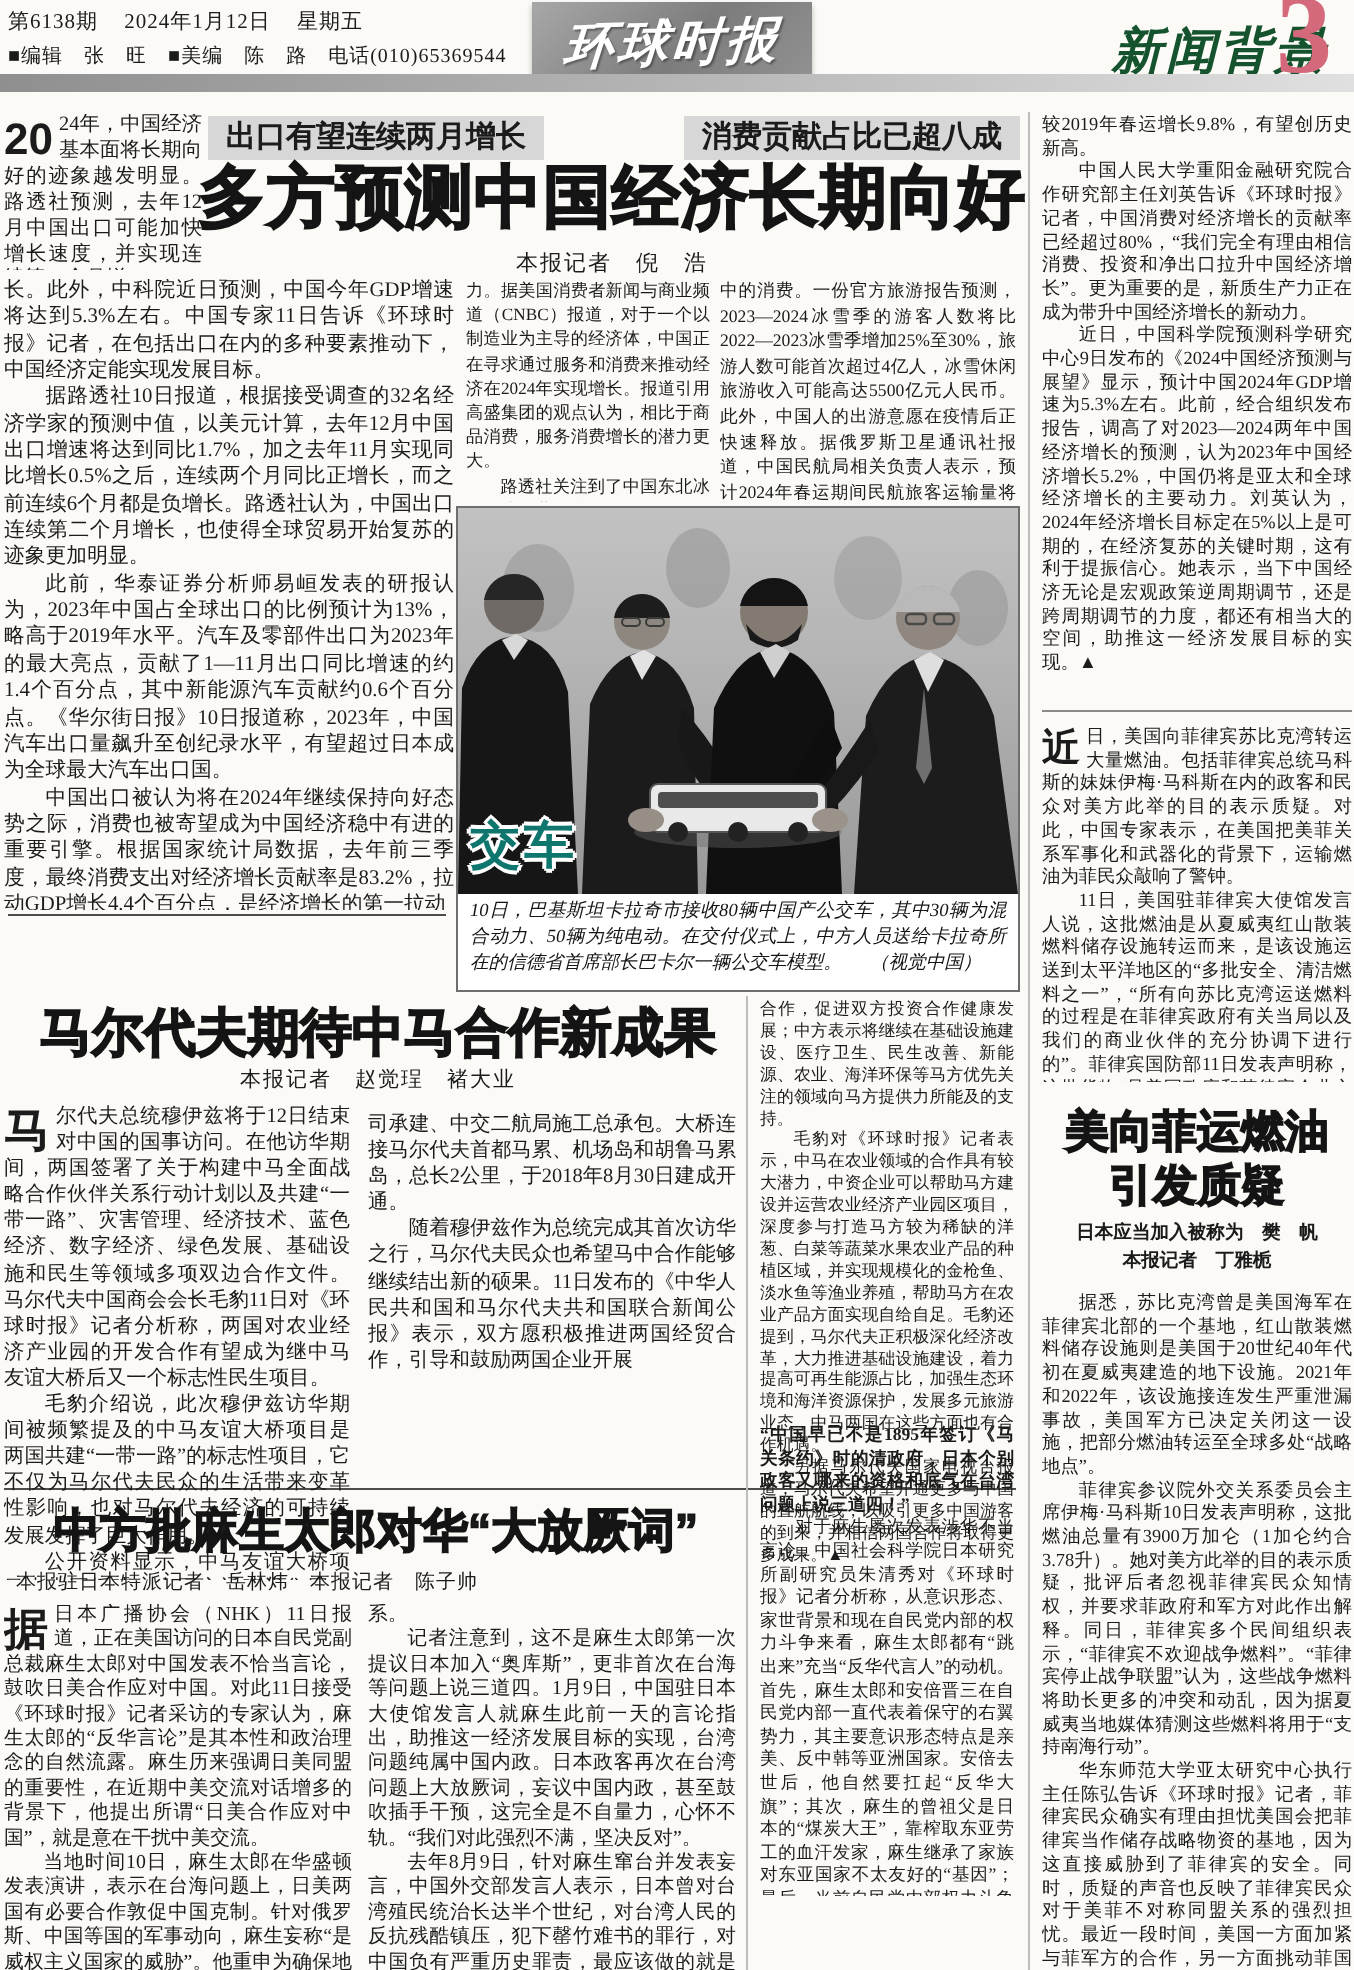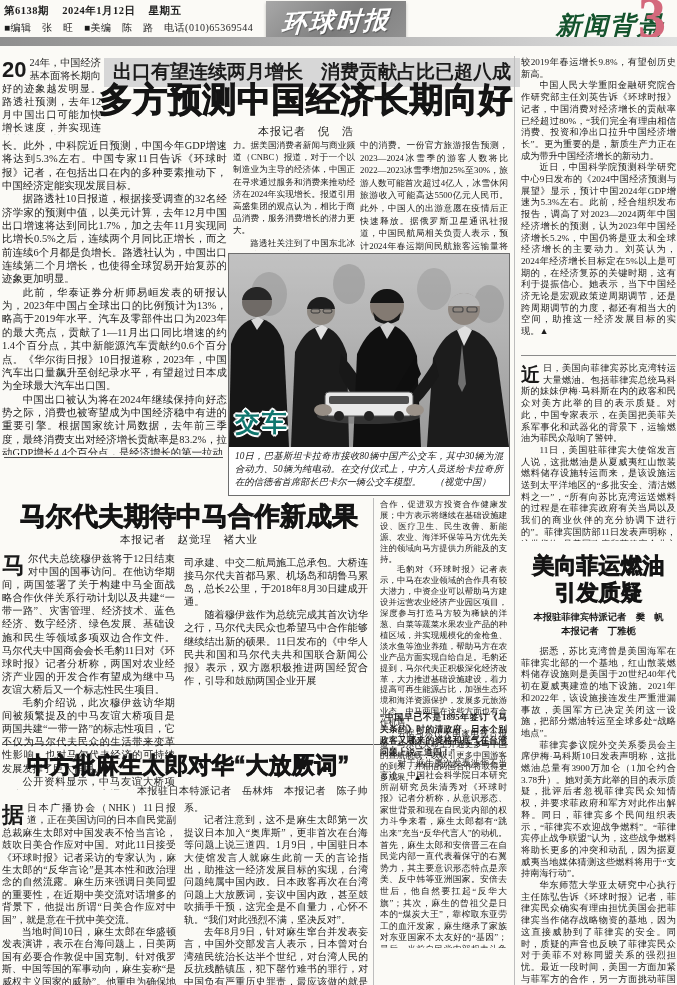--- a/index.html
+++ b/index.html
@@ -4,21 +4,21 @@
 <title>环球时报 · 新闻背景</title>
 <style>
   html,body{margin:0;padding:0;background:#e9e7e2;}
   #page{
     position:relative;width:677px;height:985px;margin:0 auto;
     background:#fbfaf6;overflow:hidden;color:#1b1b1b;
     font-family:"Liberation Serif","DejaVu Serif",serif;
   }
   .abs{position:absolute;}
   
-  .issue-line{left:4px;top:4px;font-size:10.5px;font-weight:bold;letter-spacing:.5px;}
+  .issue-line{left:4px;top:4px;font-size:10.5px;font-weight:normal;letter-spacing:.5px;}
   .issue-line span{margin-right:10px;}
   .editor-line{left:4px;top:21px;font-size:10px;letter-spacing:.5px;}
   .logo-box{
     left:266px;top:1px;width:140px;height:40px;
     background:linear-gradient(135deg,#a8a8a8,#7c7c7c 55%,#929292);
     display:flex;align-items:center;justify-content:center;
     box-shadow:0 2px 3px rgba(0,0,0,.25);
   }
   .logo-text{
     color:#fff;font-size:25px;font-weight:900;font-style:italic;
@@ -33,21 +33,21 @@
   .bd{text-align:justify;overflow:hidden;}
   .bd p{margin:0;text-indent:2em;}
   .bd p.fl{text-indent:0;}
   .dropcap{float:left;font-weight:900;font-family:"Liberation Sans","DejaVu Sans",sans-serif;
     margin:1px 3px 0 0;line-height:1;}
   
   .intro{left:2px;top:57px;width:99px;height:78px;font-size:10.2px;line-height:12.9px;}
   .intro .dropcap{font-size:22px;line-height:23px;}
   .kicker{left:104px;top:58px;width:406px;display:flex;justify-content:space-between;}
   .kicker span{
-    background:#d7d7d7;padding:1px 9px 2px;font-size:19px;font-weight:900;
+    background:#d7d7d7;padding:1px 9px 2px;font-size:15px;font-weight:900;
     font-family:Liberation Mono, monospace;white-space:nowrap;
   }
   .lead-headline{
     left:99px;top:78px;width:414px;font-size:34px;line-height:42px;font-weight:900;
     font-family:"Liberation Sans","DejaVu Sans",sans-serif;text-align:center;
     white-space:nowrap;-webkit-text-stroke:1px #141414;letter-spacing:.5px;
   }
   .lead-byline{left:99px;top:124px;width:414px;text-align:center;font-size:11px;letter-spacing:1px;}
   .lead-c1{left:2px;top:139px;width:225px;height:316px;font-size:10.4px;line-height:13.35px;}
   .lead-c2{left:233px;top:139px;width:122px;height:112px;font-size:8.6px;line-height:12.2px;}
@@ -85,21 +85,21 @@
   .col4{left:521px;top:57px;width:155px;height:294px;}
   .fuel-intro{left:521px;top:363px;width:155px;height:178px;}
   .fuel-intro .dropcap{font-size:19px;line-height:21px;}
   .fuel-headline{left:521px;top:552px;width:155px;font-size:22px;line-height:27px;font-weight:900;
     text-align:center;font-family:"Liberation Sans","DejaVu Sans",sans-serif;-webkit-text-stroke:.8px #141414;}
   .fuel-byline{left:521px;top:610px;width:155px;text-align:center;font-size:9.3px;line-height:14px;font-weight:bold;}
   .fuel-body{left:521px;top:646px;width:155px;height:339px;}
   
   .aso-headline{left:8px;top:750px;width:360px;font-size:23px;font-weight:900;text-align:center;
     font-family:"Liberation Sans","DejaVu Sans",sans-serif;white-space:nowrap;-webkit-text-stroke:.8px #141414;}
-  .aso-byline{left:8px;top:784px;width:360px;text-align:right;font-size:10px;letter-spacing:.5px;}
+  .aso-byline{left:8px;top:784px;width:360px;text-align:left;font-size:10px;letter-spacing:.5px;}
   .aso-c1{left:2px;top:802px;width:174px;height:183px;font-size:9.9px;line-height:12.4px;}
   .aso-c1 .dropcap{font-size:22px;line-height:23px;}
   .aso-c2{left:184px;top:802px;width:184px;height:183px;font-size:9.9px;line-height:12.4px;}
   .aso-c3{left:380px;top:712px;width:127px;height:236px;font-size:8.8px;line-height:11.6px;}
   .aso-c3 .quote{font-weight:bold;}
 </style>
 </head>
 <body>
 
 <div id="page">
@@ -234,21 +234,21 @@
 
   <div class="abs bd strip fuel-intro">
     <p class="fl"><span class="dropcap">近</span><span>日，美国向菲律宾苏比克湾转运大量燃油。包括菲律宾总统马科斯的妹妹伊梅·马科斯在内的政客和民众对美方此举的目的表示质疑。对此，中国专家表示，在美国把美菲关系军事化和武器化的背景下，运输燃油为菲民众敲响了警钟。</span></p>
     <p>11日，美国驻菲律宾大使馆发言人说，这批燃油是从夏威夷红山散装燃料储存设施转运而来，是该设施运送到太平洋地区的“多批安全、清洁燃料之一”，“所有向苏比克湾运送燃料的过程是在菲律宾政府有关当局以及我们的商业伙伴的充分协调下进行的”。菲律宾国防部11日发表声明称，这批货物“是美国政府和菲律宾企业之间常规商业交易的一部分”。</p>
   </div>
   <div class="abs fuel-headline">
     <div>美向菲运燃油</div>
     <div>引发质疑</div>
   </div>
   <div class="abs fuel-byline">
-    <div>本报驻菲律宾特派记者　樊　帆</div>
+    <div>日本应当加入被称为　樊　帆</div>
     <div>本报记者　丁雅栀</div>
   </div>
   <div class="abs bd strip fuel-body">
     <p>据悉，苏比克湾曾是美国海军在菲律宾北部的一个基地，红山散装燃料储存设施则是美国于20世纪40年代初在夏威夷建造的地下设施。2021年和2022年，该设施接连发生严重泄漏事故，美国军方已决定关闭这一设施，把部分燃油转运至全球多处“战略地点”。</p>
     <p>菲律宾参议院外交关系委员会主席伊梅·马科斯10日发表声明称，这批燃油总量有3900万加仑（1加仑约合3.78升）。她对美方此举的目的表示质疑，批评后者忽视菲律宾民众知情权，并要求菲政府和军方对此作出解释。同日，菲律宾多个民间组织表示，“菲律宾不欢迎战争燃料”。“菲律宾停止战争联盟”认为，这些战争燃料将助长更多的冲突和动乱，因为据夏威夷当地媒体猜测这些燃料将用于“支持南海行动”。</p>
     <p>华东师范大学亚太研究中心执行主任陈弘告诉《环球时报》记者，菲律宾民众确实有理由担忧美国会把菲律宾当作储存战略物资的基地，因为这直接威胁到了菲律宾的安全。同时，质疑的声音也反映了菲律宾民众对于美菲不对称同盟关系的强烈担忧。最近一段时间，美国一方面加紧与菲军方的合作，另一方面挑动菲国内情绪，搅动南海局势。其最终目的，是想利用菲律宾针对中国。▲</p>
   </div>
 
   <div class="abs aso-headline">中方批麻生太郎对华“大放厥词”</div>
   <div class="abs aso-byline">本报驻日本特派记者　岳林炜　本报记者　陈子帅</div>

